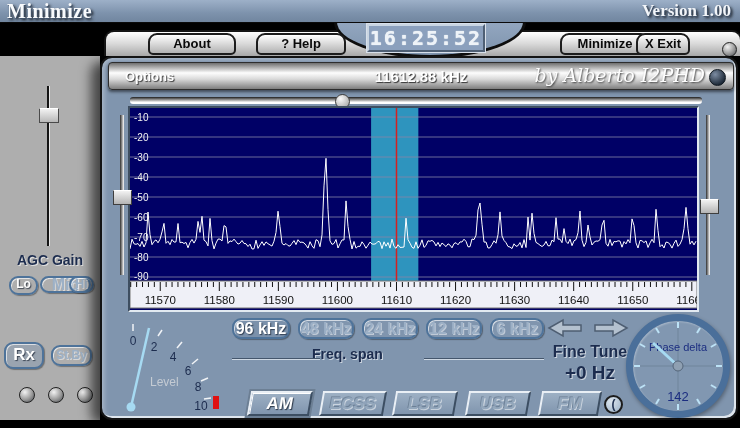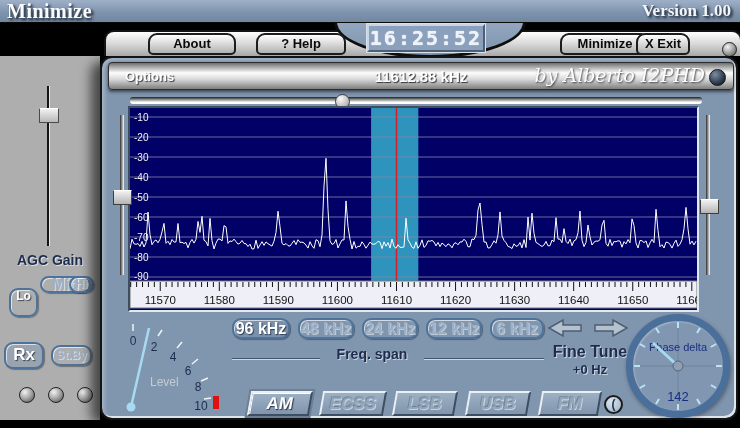--- a/index.html
+++ b/index.html
@@ -74,34 +74,34 @@
   #tunethumb{left:233px;top:36px;width:13px;height:13px;border-radius:50%;
     background:radial-gradient(circle at 35% 30%,#fafafa,#9a9a9a);border:1px solid #3c3c3c;cursor:pointer;}
 
   #specframe{left:26px;top:48px;width:571px;height:206px;box-sizing:border-box;
     border:2px solid;border-color:#3e4e60 #e2eaf1 #e2eaf1 #3e4e60;background:#000066;}
   .vtrack{top:57px;width:4px;height:160px;background:linear-gradient(90deg,#2e2e2e,#ffffff);}
   .vthumb{width:17px;height:13px;background:linear-gradient(180deg,#f2f2f2,#b4b4b4);
     border:1px solid #3e3e3e;border-top-color:#fff;cursor:pointer;}
 
   .spanbtn{top:260px;height:21px;font-size:16px;line-height:17px;}
-  #fspan-label{top:288px;width:120px;text-align:center;font-size:14px;}
+  #fspan-label{top:288px;width:120px;font-size:14px;}
   .fspan-line{top:300px;height:0;border-top:1px solid #44566c;border-bottom:1px solid #cfd9e4;}
 
   .modebtn{top:333px;height:25px;box-sizing:border-box;transform:skewX(-10deg);
     background:linear-gradient(180deg,#9db0c4,#8095ae);
     border:2px solid;border-color:#e9eff5 #3c4e62 #3c4e62 #e9eff5;
     text-align:center;font-weight:bold;font-size:17px;line-height:21px;cursor:pointer;}
   .modebtn.active{box-shadow:0 0 0 2px #6c7f94,inset 1px 1px 0 #fff;color:#ffffff;
     text-shadow:1px 1px 1px rgba(20,30,45,.8);}
   .modebtn.inactive{color:#93a7bc;
     text-shadow:-1px -1px 0 rgba(40,60,80,.3),1px 1px 0 rgba(255,255,255,.55);}
 
   #finetune-label{left:430px;top:285px;width:116px;text-align:center;font-size:16px;}
-  #finetune-offset{left:430px;top:304px;width:116px;text-align:center;font-size:13px;}
+  #finetune-offset{left:430px;top:304px;width:116px;text-align:center;font-size:19px;}
   .arrowbtn{top:260px;width:38px;height:20px;cursor:pointer;}
 
   #dial{left:524px;top:256px;width:90px;height:90px;border-radius:50%;
     border:7px solid #4a6f9a;background:#8197b1;cursor:pointer;
     box-shadow:1px 2px 4px rgba(0,0,0,.35),inset 1px 1px 2px rgba(255,255,255,.3);}
   #crescent{left:502px;top:337px;width:19px;height:19px;border-radius:50%;box-sizing:border-box;
     background:radial-gradient(circle at 35% 30%,#dde6ee,#9ab0c6);border:2px solid #1c1c1c;
     text-align:center;line-height:14px;font-weight:bold;font-size:12px;color:#223352;cursor:pointer;}
 
   svg text{font-family:"Liberation Sans",sans-serif;}
@@ -124,21 +124,21 @@
     <div class="tabbtn" style="left:148px;width:88px;">About</div>
     <div class="tabbtn" style="left:560px;width:90px;">Minimize</div>
     <div class="tabbtn" style="left:636px;width:54px;">X Exit</div>
     <div class="sphere" style="position:absolute;left:722px;top:20px;width:13px;height:13px;"></div>
   </div>
 
   <div id="leftpanel" class="abs">
     <div id="agctrack"></div>
     <div id="agcthumb"></div>
     <div class="abs navylabel" style="left:0;top:196px;width:100px;text-align:center;font-size:14px;">AGC Gain</div>
-    <div class="abs steelbtn btn-on" style="left:9px;top:232px;width:29px;height:29px;font-size:12px;line-height:13px;">Lo</div>
+    <div class="abs steelbtn btn-on" style="left:9px;top:220px;width:29px;height:19px;font-size:12px;line-height:13px;">Lo</div>
     <div class="abs steelbtn btn-off" style="left:40px;top:220px;width:51px;height:17px;font-size:16px;line-height:13px;">Mid</div>
     <div class="abs steelbtn btn-off" style="left:69px;top:220px;width:25px;height:17px;font-size:12px;line-height:13px;">Hi</div>
     <div class="abs steelbtn btn-on" style="left:4px;top:286px;width:40px;height:27px;font-size:17px;line-height:22px;border-width:2px;background:#9aa4b0;">Rx</div>
     <div class="abs steelbtn btn-off" style="left:51px;top:289px;width:41px;height:21px;font-size:12px;line-height:17px;">St.By</div>
     <div class="led sphere" style="left:19px;"></div>
     <div class="led sphere" style="left:48px;"></div>
     <div class="led sphere" style="left:77px;"></div>
   </div>
 
   <div id="mainwin" class="abs">

